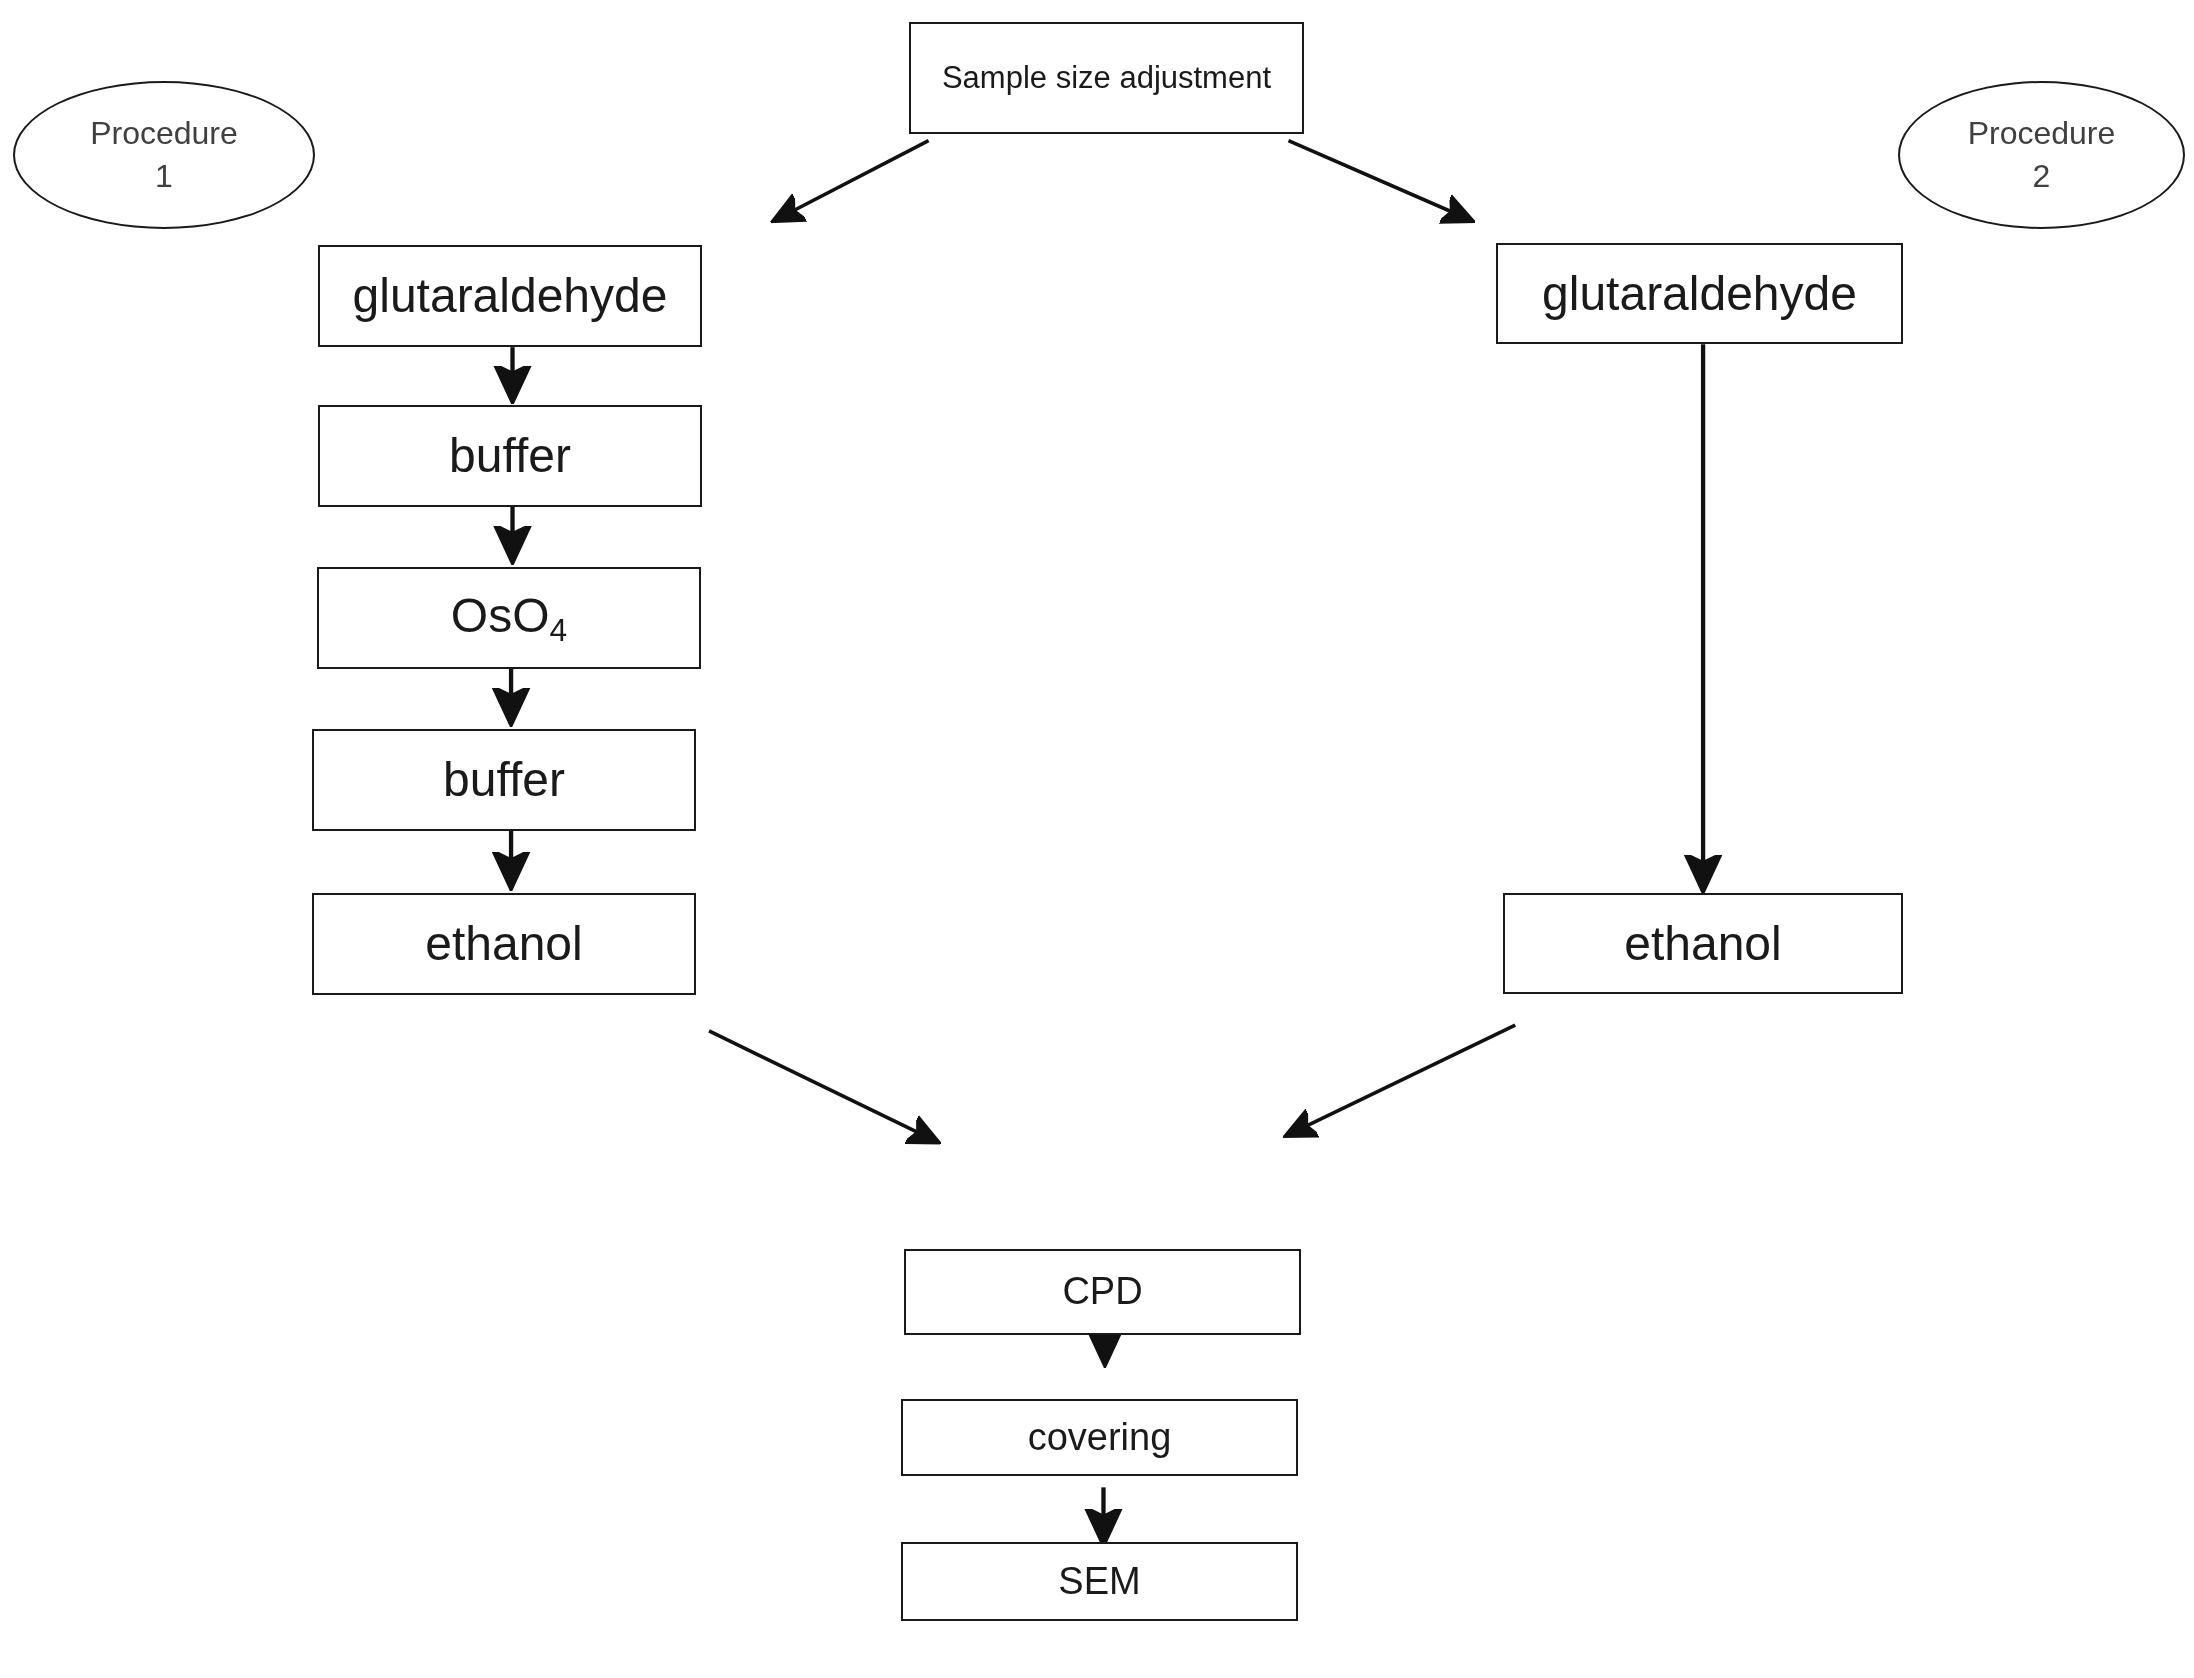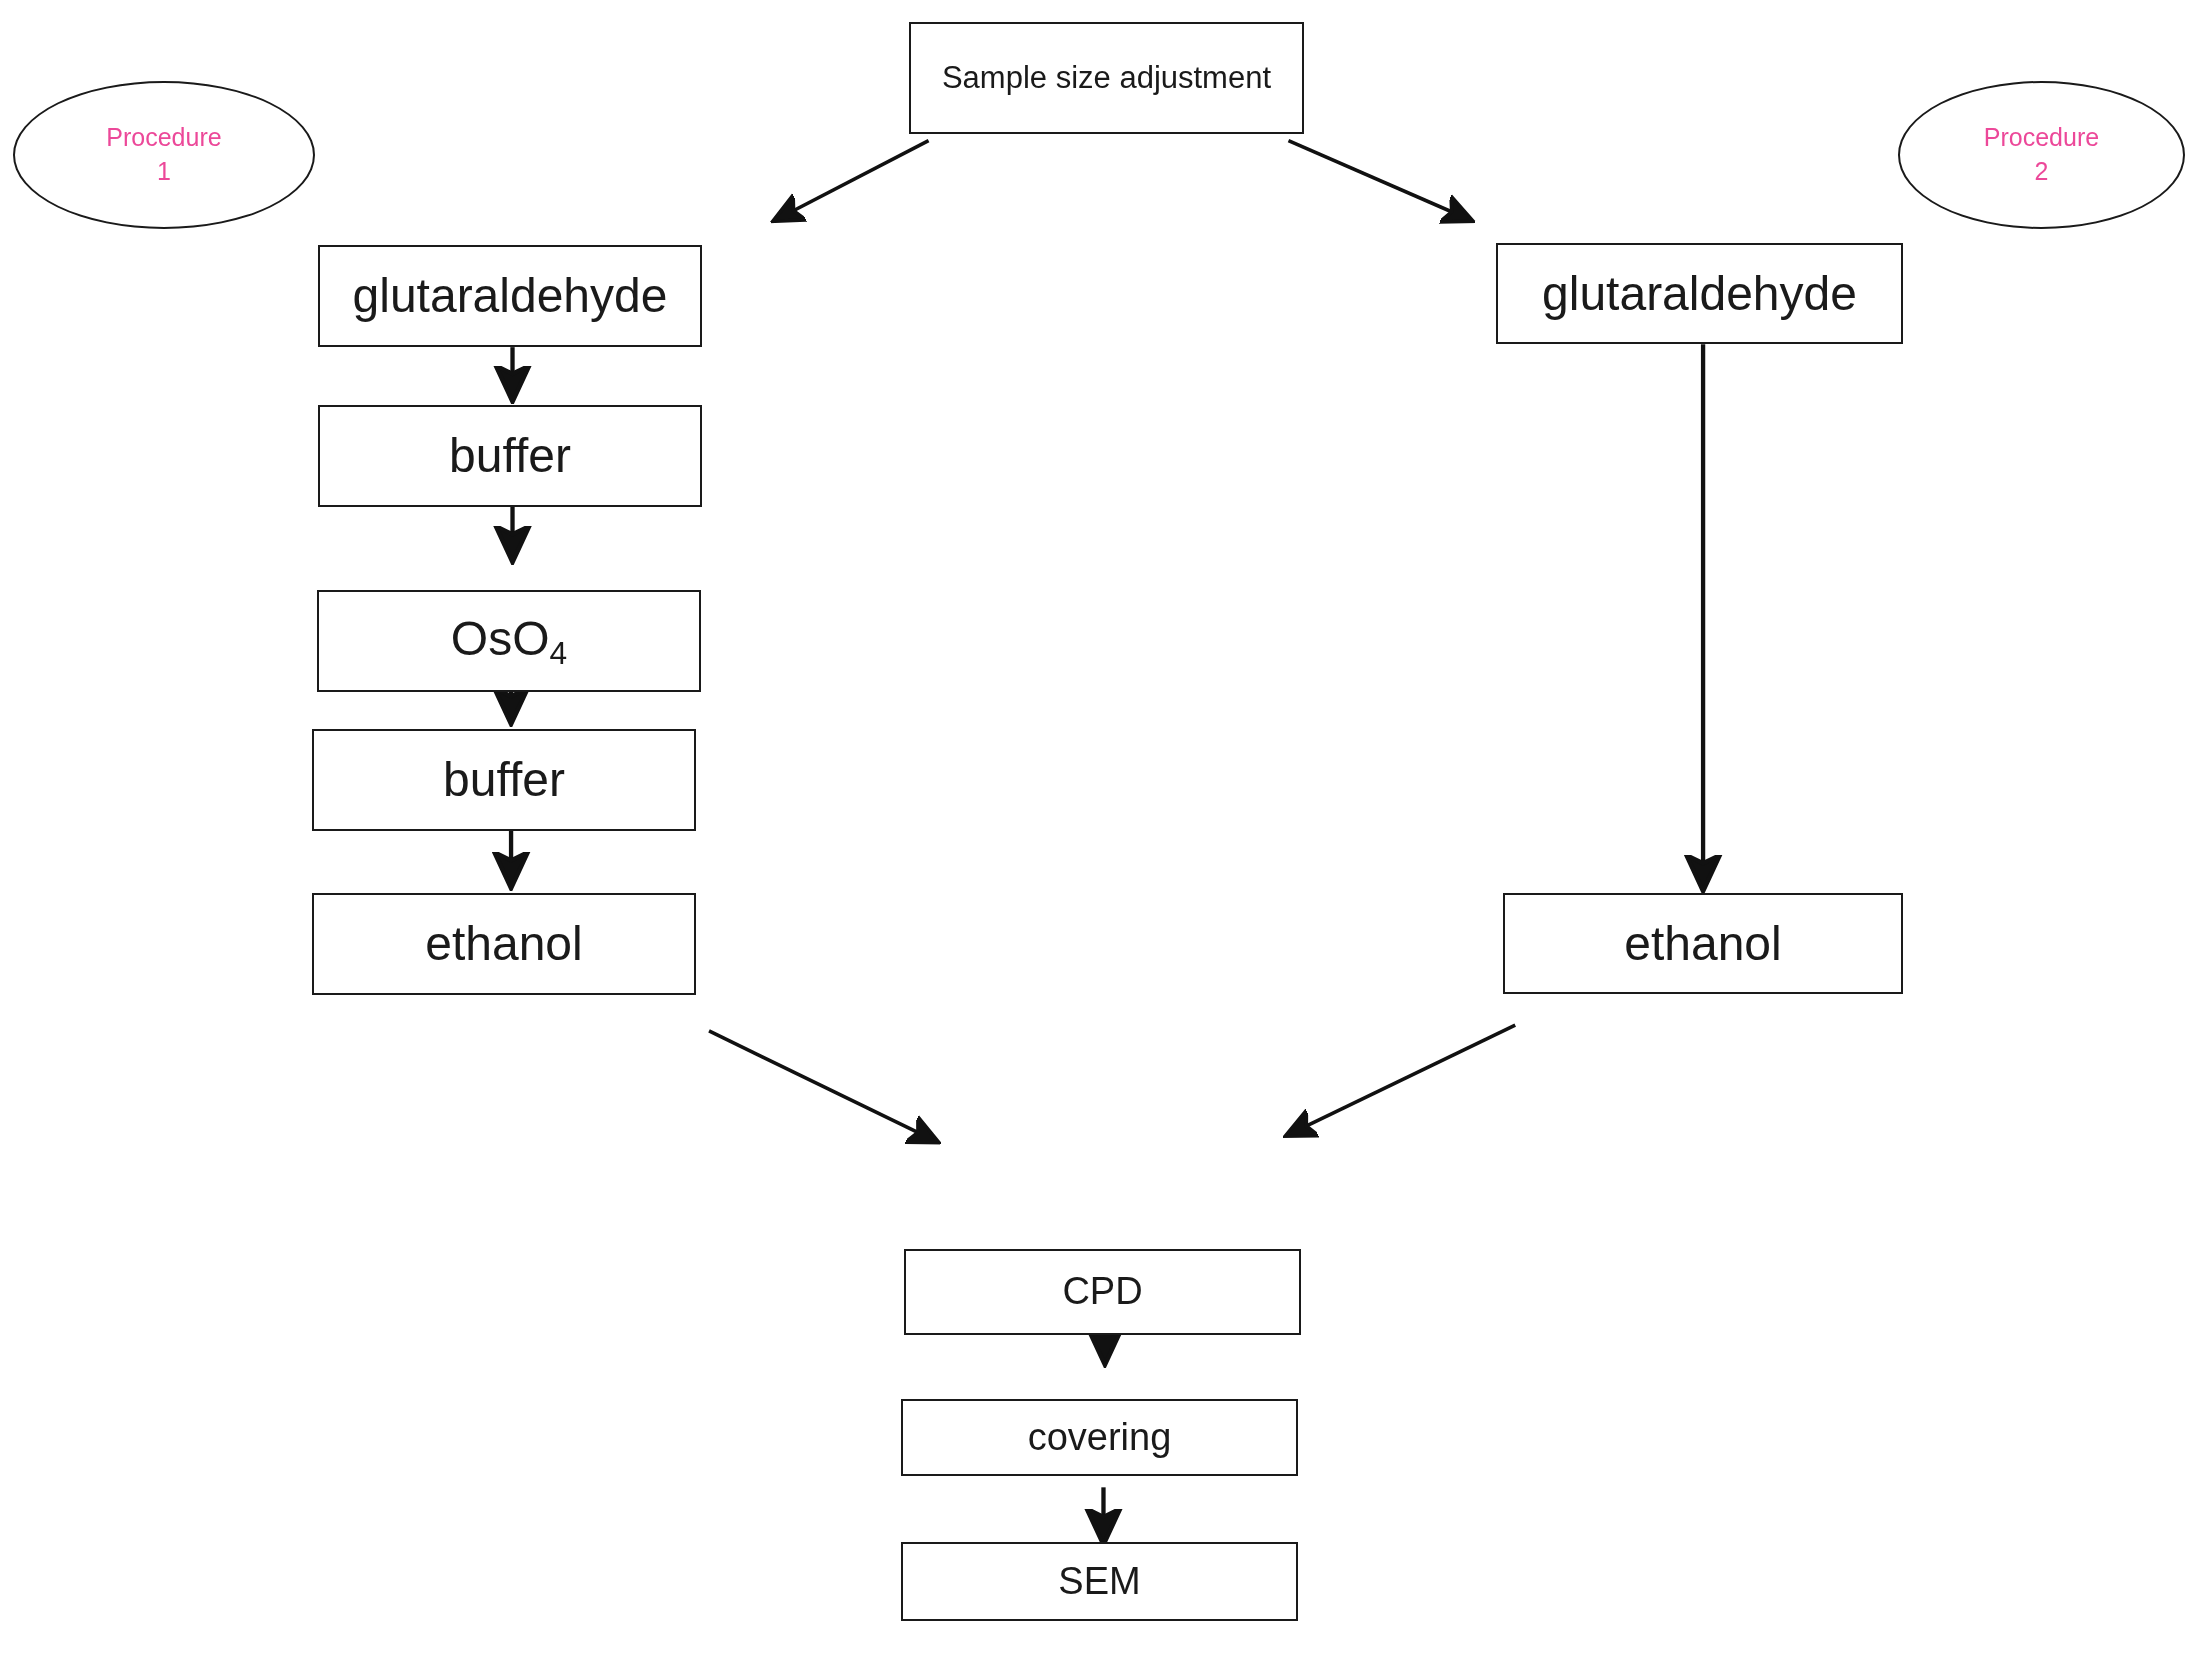--- a/index.html
+++ b/index.html
@@ -45,23 +45,23 @@
     background: #ffffff;
     border: 2.2px solid #1a1a1a;
     border-radius: 50%;
     display: flex;
     flex-direction: column;
     align-items: center;
     justify-content: center;
     text-align: center;
   }
   .ellipse .ellipse-label {
-    font-size: 25px;
+    font-size: 32px;
     line-height: 1.35;
-    color: #ec4899;
+    color: #404040;
   }
   .formula-sub {
     font-size: 0.66em;
     vertical-align: -0.28em;
     letter-spacing: 0;
   }
   svg.edges {
     position: absolute;
     left: 0;
     top: 0;
@@ -117,21 +117,21 @@
   </div>
 
   <div class="node step-node" style="left:318px; top:245px; width:384px; height:102px;">
     <span class="node-label">glutaraldehyde</span>
   </div>
 
   <div class="node step-node" style="left:318px; top:405px; width:384px; height:102px;">
     <span class="node-label">buffer</span>
   </div>
 
-  <div class="node step-node" style="left:317px; top:590px; width:384px; height:102px;">
+  <div class="node step-node" style="left:317px; top:567px; width:384px; height:102px;">
     <span class="node-label"><span>OsO</span><span class="formula-sub">4</span></span>
   </div>
 
   <div class="node step-node" style="left:312px; top:729px; width:384px; height:102px;">
     <span class="node-label">buffer</span>
   </div>
 
   <div class="node step-node" style="left:312px; top:893px; width:384px; height:102px;">
     <span class="node-label">ethanol</span>
   </div>

